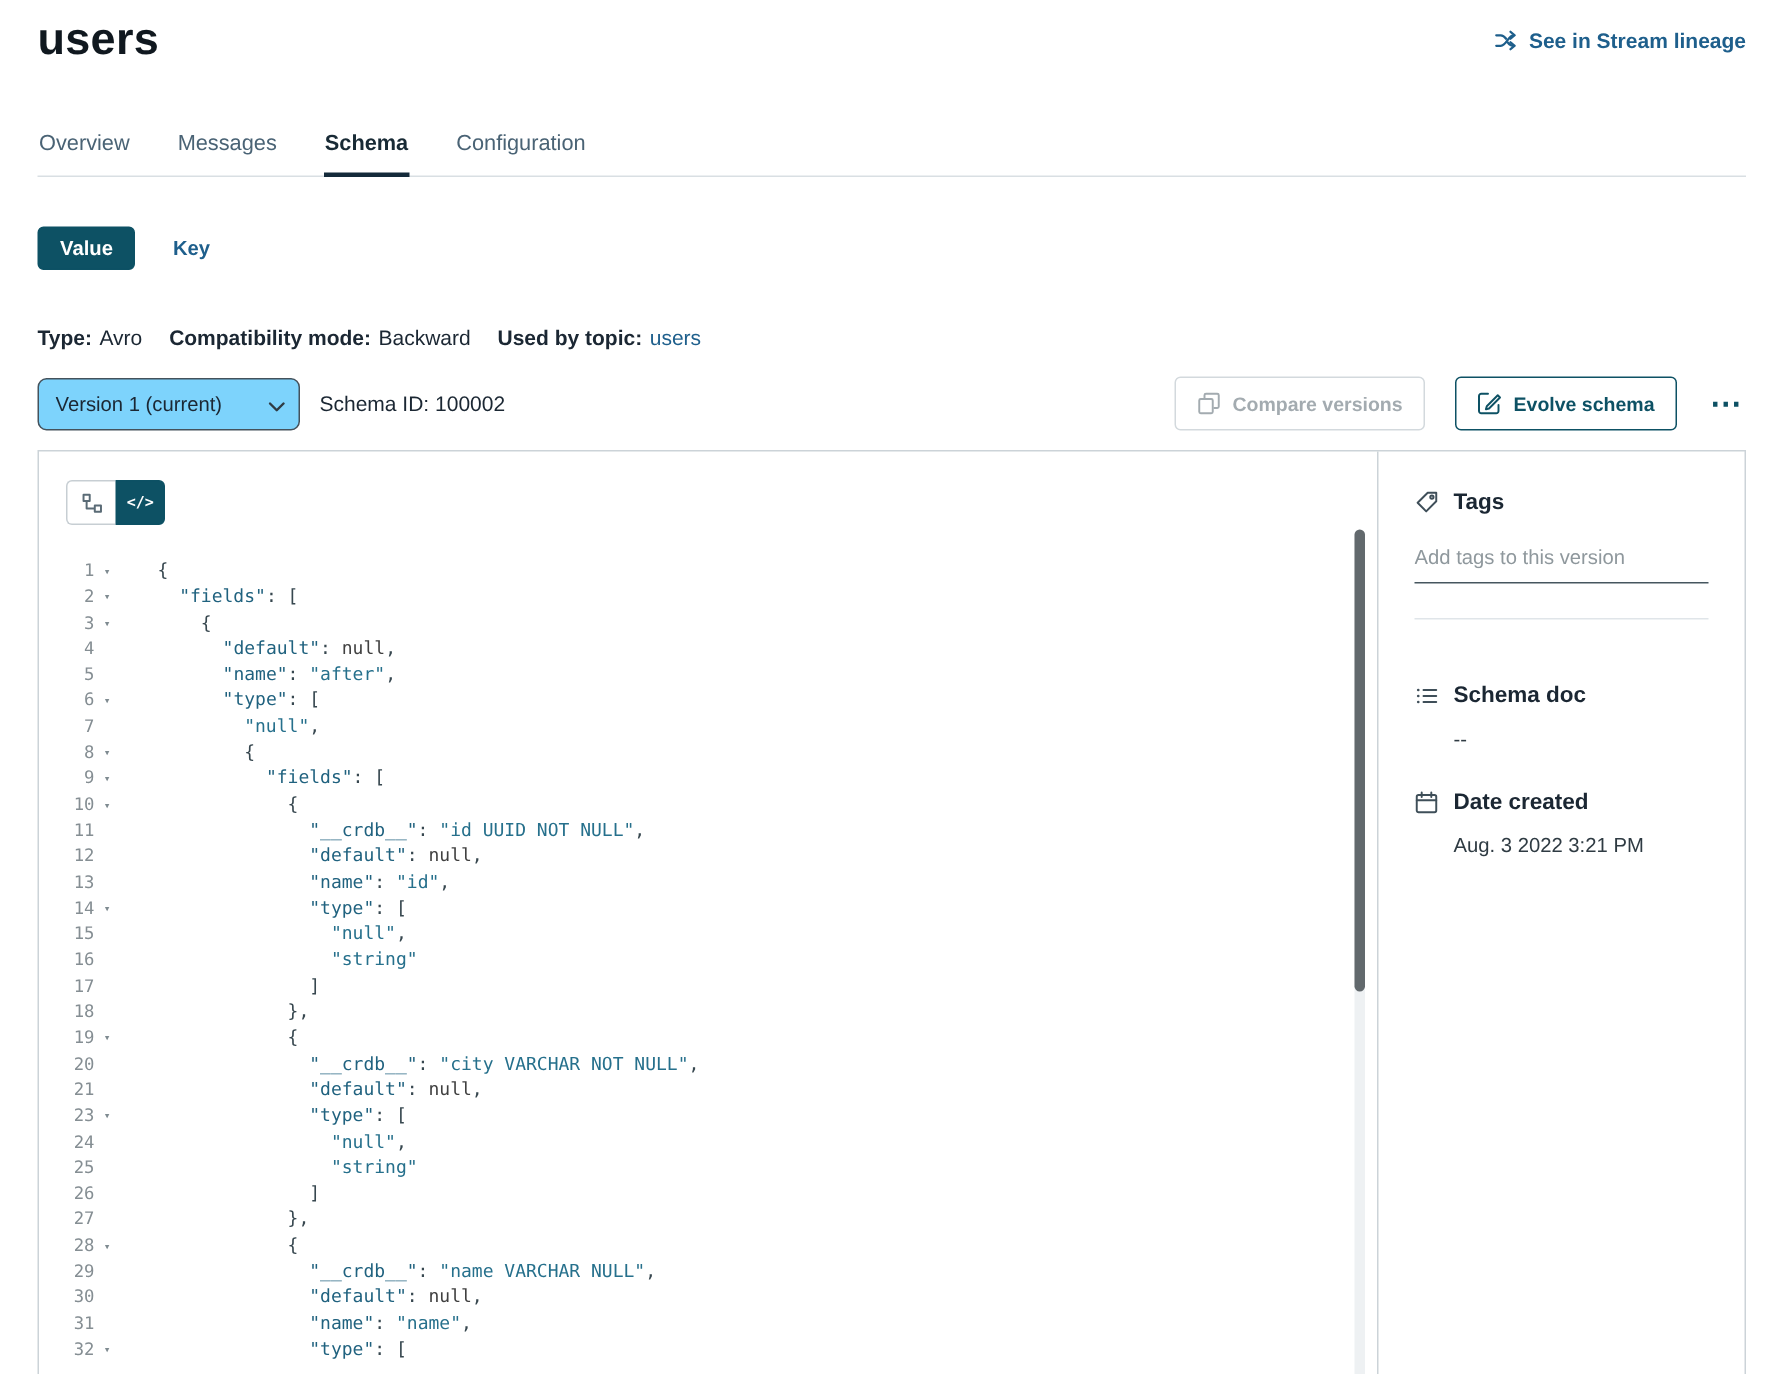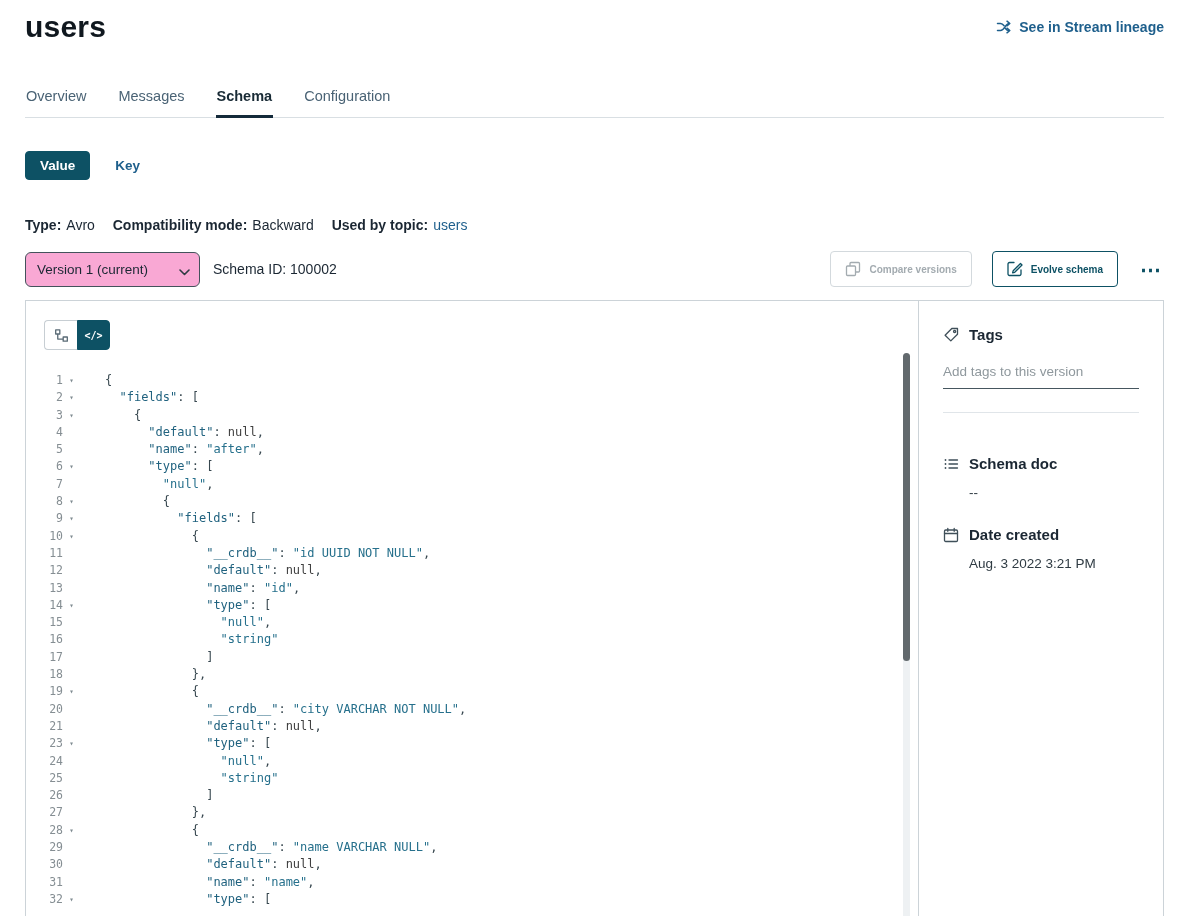--- a/index.html
+++ b/index.html
@@ -32,28 +32,28 @@
   .meta-row { margin-top:37px; font-size:14px; }
   .meta-row .grp { margin-right:14px; }
   .meta-row .b { font-weight:700; }
   .meta-row .v { margin-left:5px; }
   .meta-row a.v { color:#1e5f8c; text-decoration:none; cursor:pointer; }
 
   
   .version-row { margin-top:18px; display:flex; align-items:center; }
   .select-wrap { position:relative; width:175px; }
   .select-wrap select { width:100%; height:35px; border:1px solid #44525c; border-radius:6px;
-    background:#f9a8d4; font-size:13.5px; color:#1b2733; padding:0 28px 0 11px; appearance:none;
+    background:#7dd3fc; font-size:13.5px; color:#1b2733; padding:0 28px 0 11px; appearance:none;
     -webkit-appearance:none; font-family:"Liberation Sans", sans-serif; cursor:pointer; }
   .select-wrap .chev { position:absolute; right:10px; top:10px; pointer-events:none; }
   .schema-id { margin-left:13px; font-size:14px; }
   .schema-id .b { font-weight:400; }
   .actions { margin-left:auto; display:flex; align-items:center; gap:20px; }
   .btn { display:flex; align-items:center; gap:8px; height:36px; padding:0 14px; border-radius:4px;
-    background:#fff; font-size:10px; font-weight:600; cursor:pointer;
+    background:#fff; font-size:13px; font-weight:600; cursor:pointer;
     font-family:"Liberation Sans", sans-serif; }
   .btn.disabled { border:1px solid #d3d9dd; color:#a3abb0; }
   .btn.disabled svg { stroke:#a3abb0; }
   .btn.primary-outline { border:1px solid #0d5164; color:#0d5164; }
   .btn.primary-outline svg { stroke:#0d5164; }
   .more { background:none; border:none; color:#0d5164; font-size:21px; font-weight:700;
     letter-spacing:1px; cursor:pointer; line-height:1; padding:2px; }
 
   
   .panel { margin-top:13px; display:flex; border:1px solid #ccd3d8; height:630px; }

